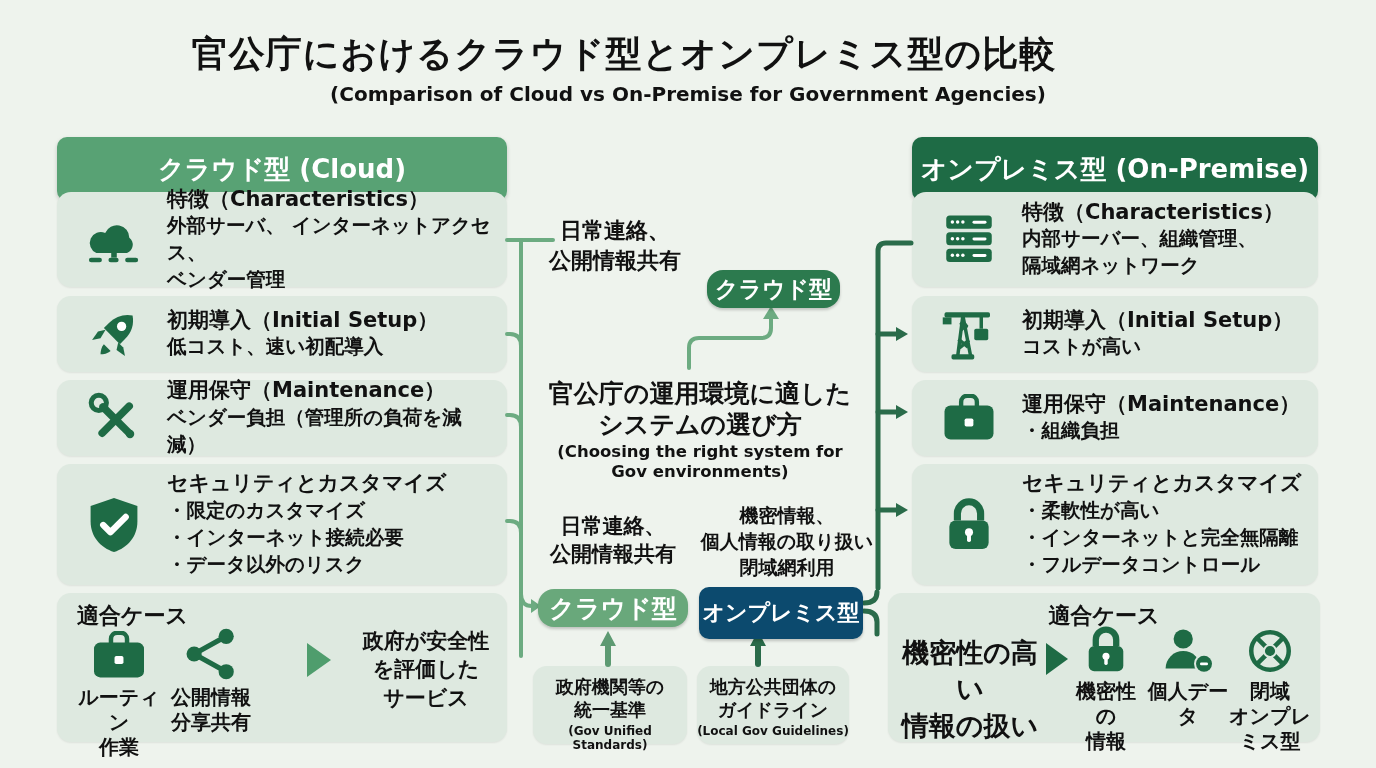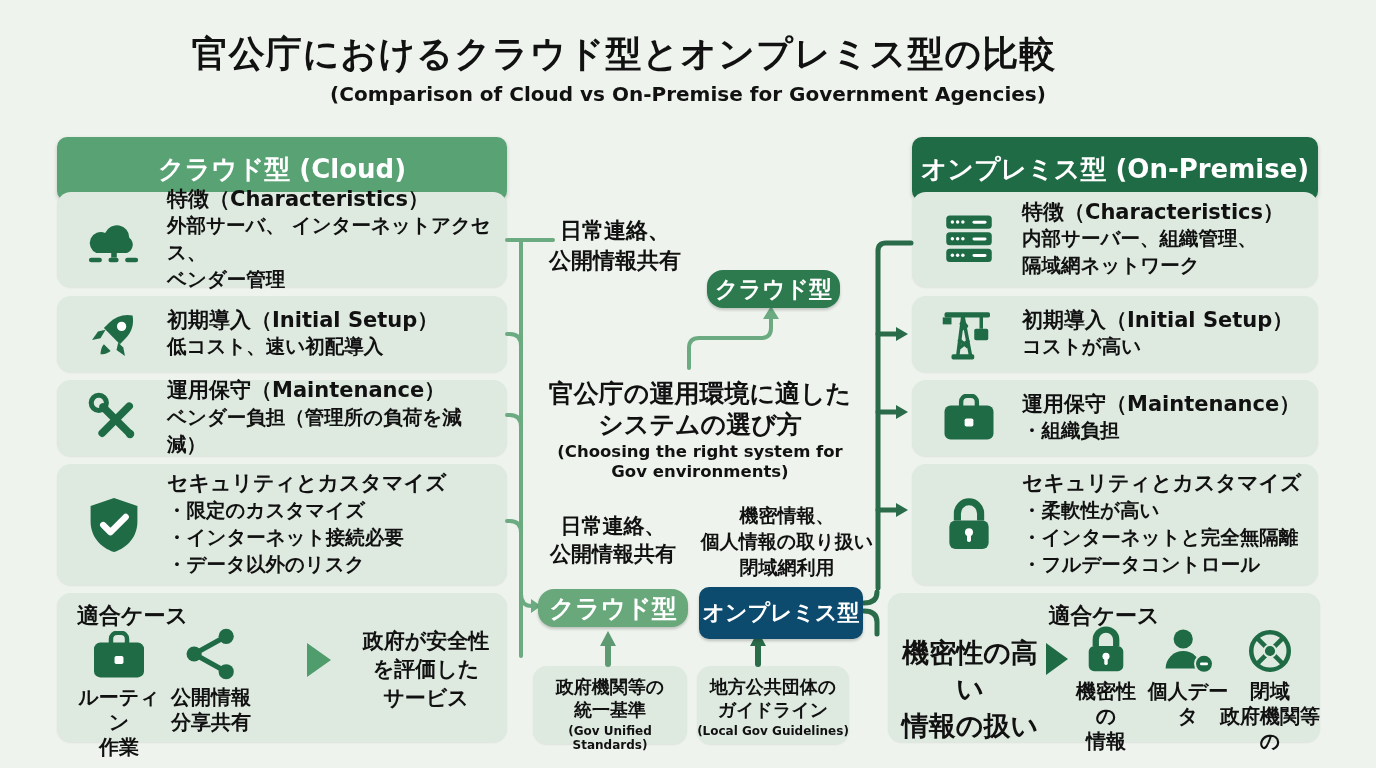--- a/index.html
+++ b/index.html
@@ -264,21 +264,21 @@
     </div>
     <div class="fit-item" style="left:332px;top:34px;width:100px;">
       <span class="ic">
         <svg width="48" height="48" viewBox="0 0 64 64">
           <circle cx="32" cy="32" r="25" fill="none" stroke="#1e6b45" stroke-width="6"></circle>
           <path d="M14.5 14.5L49.5 49.5M49.5 14.5L14.5 49.5" stroke="#1e6b45" stroke-width="6"></path>
           <circle cx="32" cy="32" r="8" fill="#1e6b45" stroke="#dee9e0" stroke-width="2.5"></circle>
         </svg>
       </span>
       <div class="pre">閉域
-政府機関等の</div>
+オンプレミス型</div>
     </div>
   </div>
 
   <div class="ctext pre" style="left:510px;top:216px;width:210px;font-size:22px;line-height:1.35;">日常連絡、
 公開情報共有</div>
 
   <div class="badge" style="left:707px;top:270px;width:133px;height:38px;background:#2c7a4e;font-size:23px;">クラウド型</div>
 
   <div class="ctext pre" style="left:508px;top:379px;width:384px;font-size:25px;font-weight:800;line-height:1.22;">官公庁の運用環境に適した
 システムの選び方</div>

